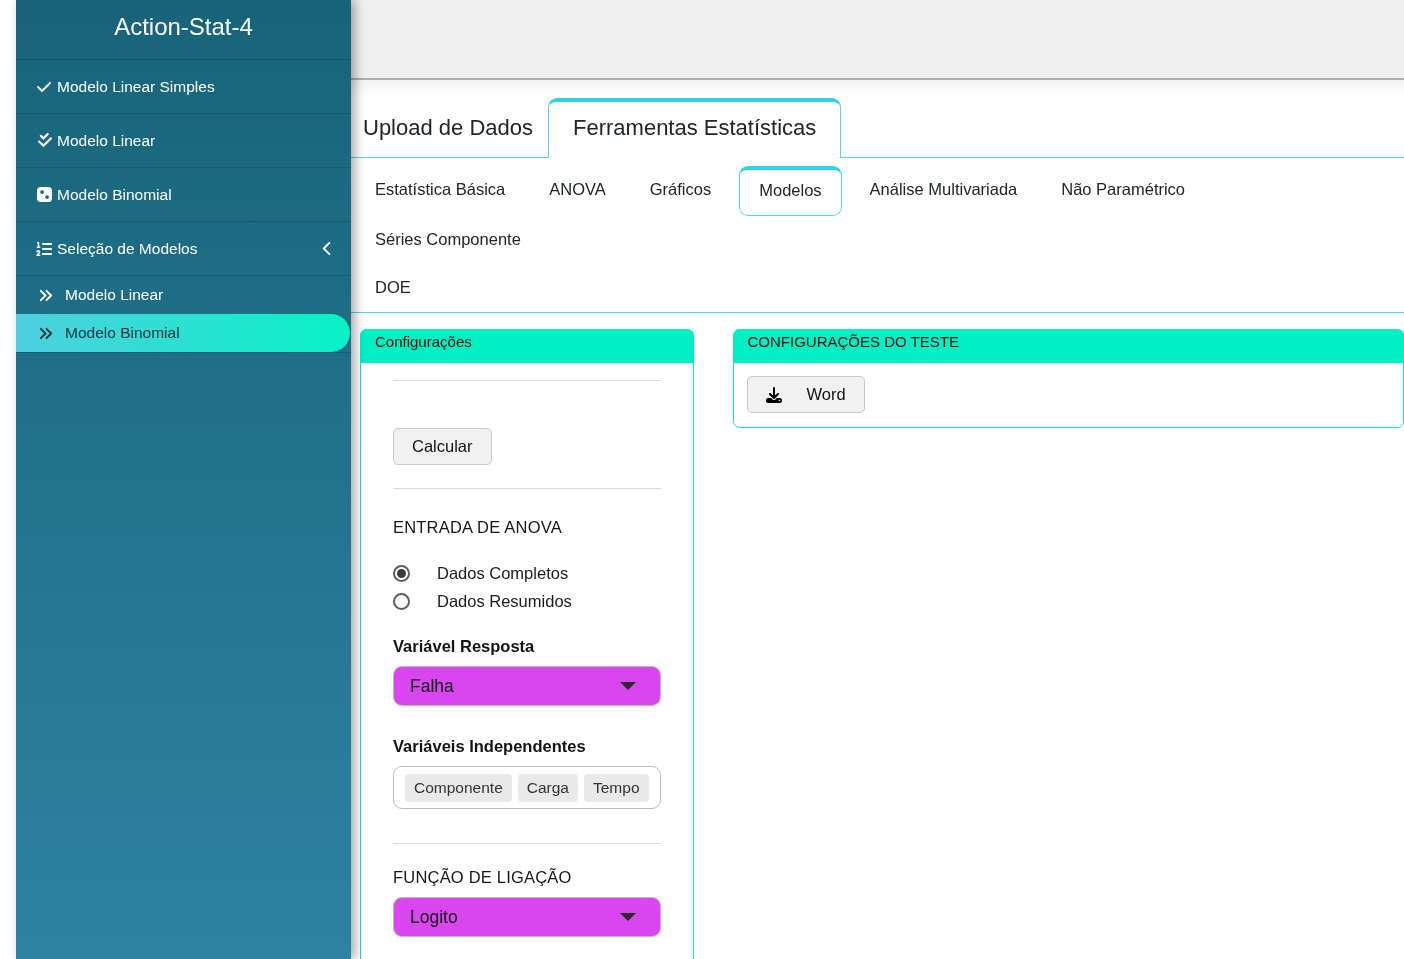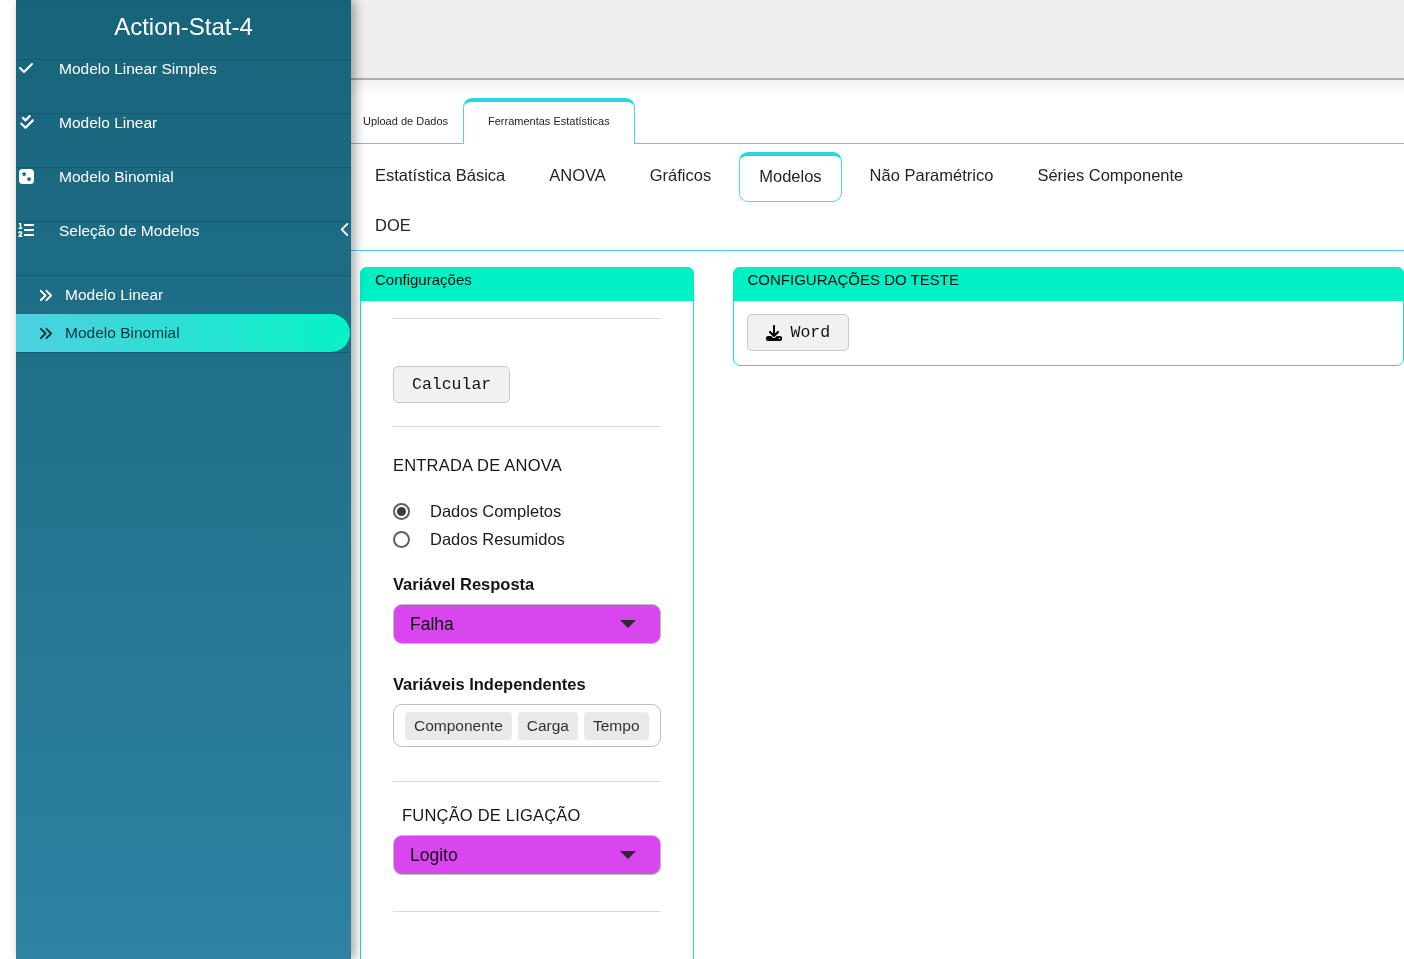--- a/index.html
+++ b/index.html
@@ -8,21 +8,21 @@
   .app { position: relative; width: 1404px; height: 959px; overflow: hidden; }
 
   
   .sidebar {
     position: absolute; left: 16px; top: 0; width: 335px; height: 959px; z-index: 10;
     background: linear-gradient(180deg, var(--sidebar-top, #17647a) 0%, var(--sidebar-bottom, #2e82a2) 100%);
     color: #fff; box-shadow: 4px 0 10px rgba(0,0,0,0.35);
   }
   .sidebar-title { text-align: center; font-size: 24px; padding: 13px 0 18px; font-weight: 400; }
   .nav-item {
-    display: flex; align-items: flex-start; gap: 23px; height: 54px; padding: 0 0;
+    display: flex; align-items: center; gap: 3px; height: 54px; padding: 0 18px;
     border-top: 1px solid rgba(0,0,0,0.14); font-size: 15.5px; cursor: pointer;
   }
   .nav-item .icn { width: 20px; display: flex; justify-content: center; align-items: center; flex: 0 0 20px; }
   .nav-item svg { display: block; }
   .nav-chevron { margin-left: auto; display: flex; align-items: center; }
   .subnav { border-top: 1px solid rgba(0,0,0,0.16); border-bottom: 1px solid rgba(0,0,0,0.16); padding: 0; }
   .subnav-item {
     display: flex; align-items: center; gap: 11px; height: 38px; padding: 0 16px 0 20px;
     font-size: 15.5px; cursor: pointer;
   }
@@ -33,21 +33,21 @@
     color: #07333c; border-radius: 0 19px 19px 0;
   }
   .subnav-item.active svg path { fill: #07333c; }
 
   
   .main { margin-left: 335px; height: 959px; background: #fff; position: relative; }
   .topbar { height: 80px; background: #efefef; border-bottom: 2px solid #adadad; }
   .topbar-fade { height: 17px; background: linear-gradient(180deg, #f3f3f3, #ffffff); }
 
   .main-tabs { display: flex; margin: 1px 0 0 13px; border-bottom: 1px solid var(--tab-underline, #49d7e5); align-items: flex-end; }
-  .main-tab { padding: 15px 15px 16px; font-size: 11px; cursor: pointer; color: #212529; }
+  .main-tab { padding: 15px 15px 16px; font-size: 22px; cursor: pointer; color: #212529; }
   .main-tab.active {
     border: 1px solid var(--tab-border, #4fd9e6); border-top: 4px solid var(--tab-accent, #2ed3e3); border-bottom: none;
     border-radius: 9px 9px 0 0; background: #fff; margin-bottom: -1px; padding: 13px 24px 17px;
   }
   .sub-tabs-box {
     margin-left: 5px; padding: 8px 8px 0 12px;
     border-left: 1px solid #c6edf4; border-bottom: 1px solid var(--tab-underline, #49d7e5); border-right: 0;
     border-radius: 0 0 0 10px; display: flex; flex-wrap: wrap; align-items: flex-start;
   }
   .sub-tab { padding: 14px 16px 15px; margin: 0 6px; font-size: 16.5px; cursor: pointer; white-space: nowrap; }
@@ -62,29 +62,29 @@
   .panel { border: 1px solid var(--panel-border, #17e4c8); border-radius: 7px; background: #fff; }
   .panel-header {
     background: var(--accent-green, #00f0c6); color: #0c0c0c;
     margin: -1px -1px 0; border-radius: 7px 7px 0 0; padding: 4px 15px 13px; font-size: 15px; font-weight: 400;
   }
   .config-panel { width: 345px; height: 760px; border-bottom: none; border-radius: 7px 7px 0 0; }
   .panel-body { padding: 0 32px; }
   .panel-body hr { border: none; border-top: 1px solid #d9d9d9; margin: 16px 0; }
   .hr-top { margin-top: 17px !important; }
   .btn {
-    display: inline-flex; align-items: center; gap: 9px;
+    display: inline-flex; align-items: center; gap: 25px;
     background: #f1f1f1; border: 1px solid #c9c9c9; border-radius: 5px;
     padding: 8px 18px; font-size: 16.5px; color: #111; cursor: pointer;
-    font-family: Liberation Mono, monospace;
+    font-family: Liberation Sans, sans-serif;
   }
   .btn-calcular { margin: 31px 0 7px; }
   .section-heading { font-size: 16.5px; color: #161616; margin: 29px 0 0; letter-spacing: 0.2px; }
   .radio-group { margin-top: 27px; display: flex; flex-direction: column; gap: 9px; }
-  .radio-row { display: flex; align-items: center; gap: 20px; font-size: 16.5px; cursor: pointer; color: #1b1b1b; }
+  .radio-row { display: flex; align-items: center; gap: 27px; font-size: 16.5px; cursor: pointer; color: #1b1b1b; }
   .radio { width: 17px; height: 17px; border: 2px solid #5f5f5f; border-radius: 50%; display: inline-flex; align-items: center; justify-content: center; background: #fff; flex: 0 0 17px; }
   .radio.selected::after { content: ""; width: 9px; height: 9px; border-radius: 50%; background: #3c3c3c; }
   .field-label { font-weight: 700; font-size: 16.5px; color: #141414; margin: 26px 0 10px; }
   .field-label.mt-lg { margin-top: 31px; }
   .select {
     height: 40px; border: 1px solid #bcbcbc; border-radius: 9px; background: #d946ef;
     display: flex; align-items: center; justify-content: space-between; padding: 0 24px 0 16px;
     font-size: 17.5px; color: #111; cursor: pointer;
   }
   .caret { width: 0; height: 0; border-left: 8px solid transparent; border-right: 8px solid transparent; border-top: 8px solid #2b2b2b; }
@@ -181,20 +181,21 @@
     <div class="main-tabs">
       <div class="main-tab">Upload de Dados</div>
       <div class="main-tab active">Ferramentas Estatísticas</div>
     </div>
 
     <div class="sub-tabs-box">
       <div class="sub-tab">Estatística Básica</div>
       <div class="sub-tab">ANOVA</div>
       <div class="sub-tab">Gráficos</div>
       <div class="sub-tab active">Modelos</div>
+      <div class="sub-tab">Análise Multivariada</div>
       <div class="sub-tab">Não Paramétrico</div>
       <div class="sub-tab">Séries Componente</div>
       <div class="flex-break"></div>
       <div class="sub-tab">DOE</div>
     </div>
 
     <div class="content">
 
       <section class="panel config-panel">
         <header class="panel-header">Configurações</header>
@@ -224,21 +225,21 @@
 
           <div class="field-label mt-lg">Variáveis Independentes</div>
           <div class="chips-box">
             <span class="chip">Componente</span>
             <span class="chip">Carga</span>
             <span class="chip">Tempo</span>
           </div>
 
           <hr class="hr-lg">
 
-          <div class="section-heading" style="margin-top:24px;margin-left:9px;">FUNÇÃO DE LIGAÇÃO</div>
+          <div class="section-heading" style="margin-top:24px;">FUNÇÃO DE LIGAÇÃO</div>
           <div class="select" style="margin-top:10px;">
             <span>Logito</span>
             <span class="caret"></span>
           </div>
 
           <hr class="hr-fn">
         </div>
       </section>
 
       <section class="panel test-panel">

